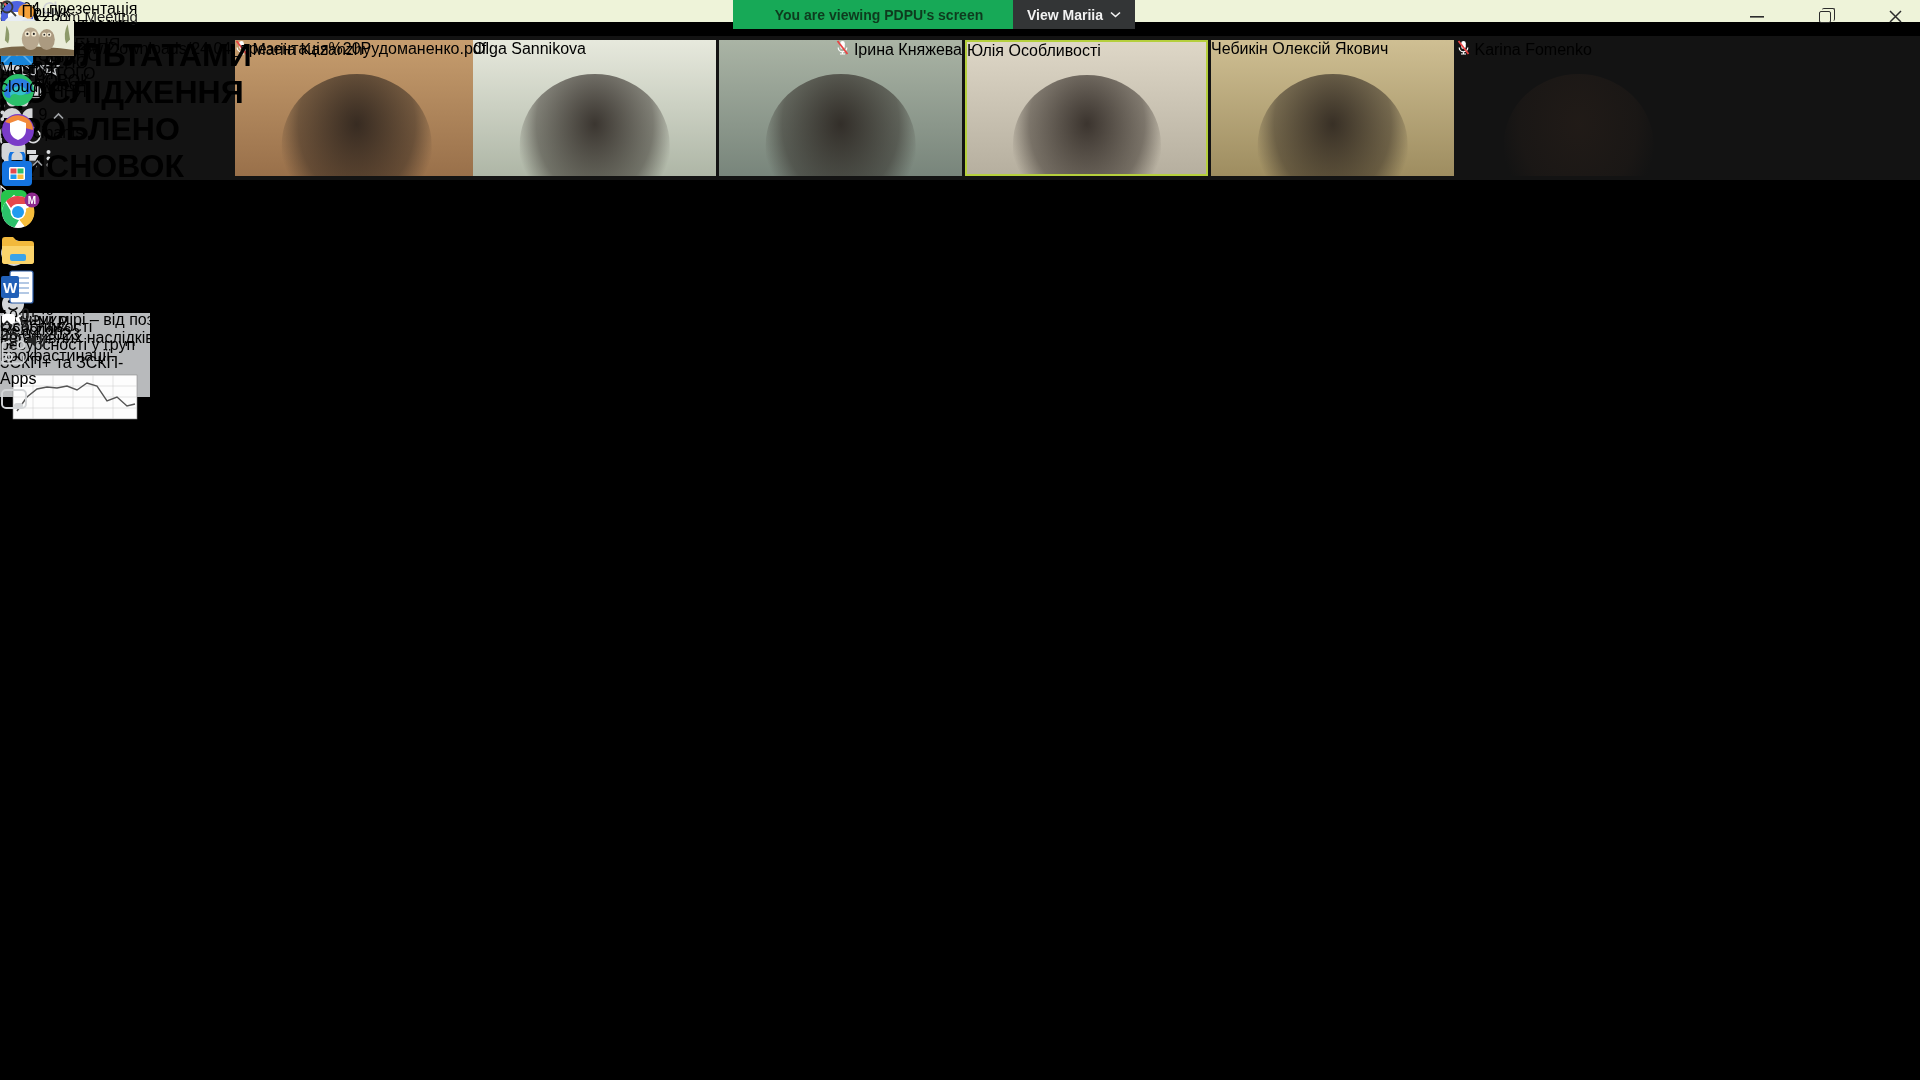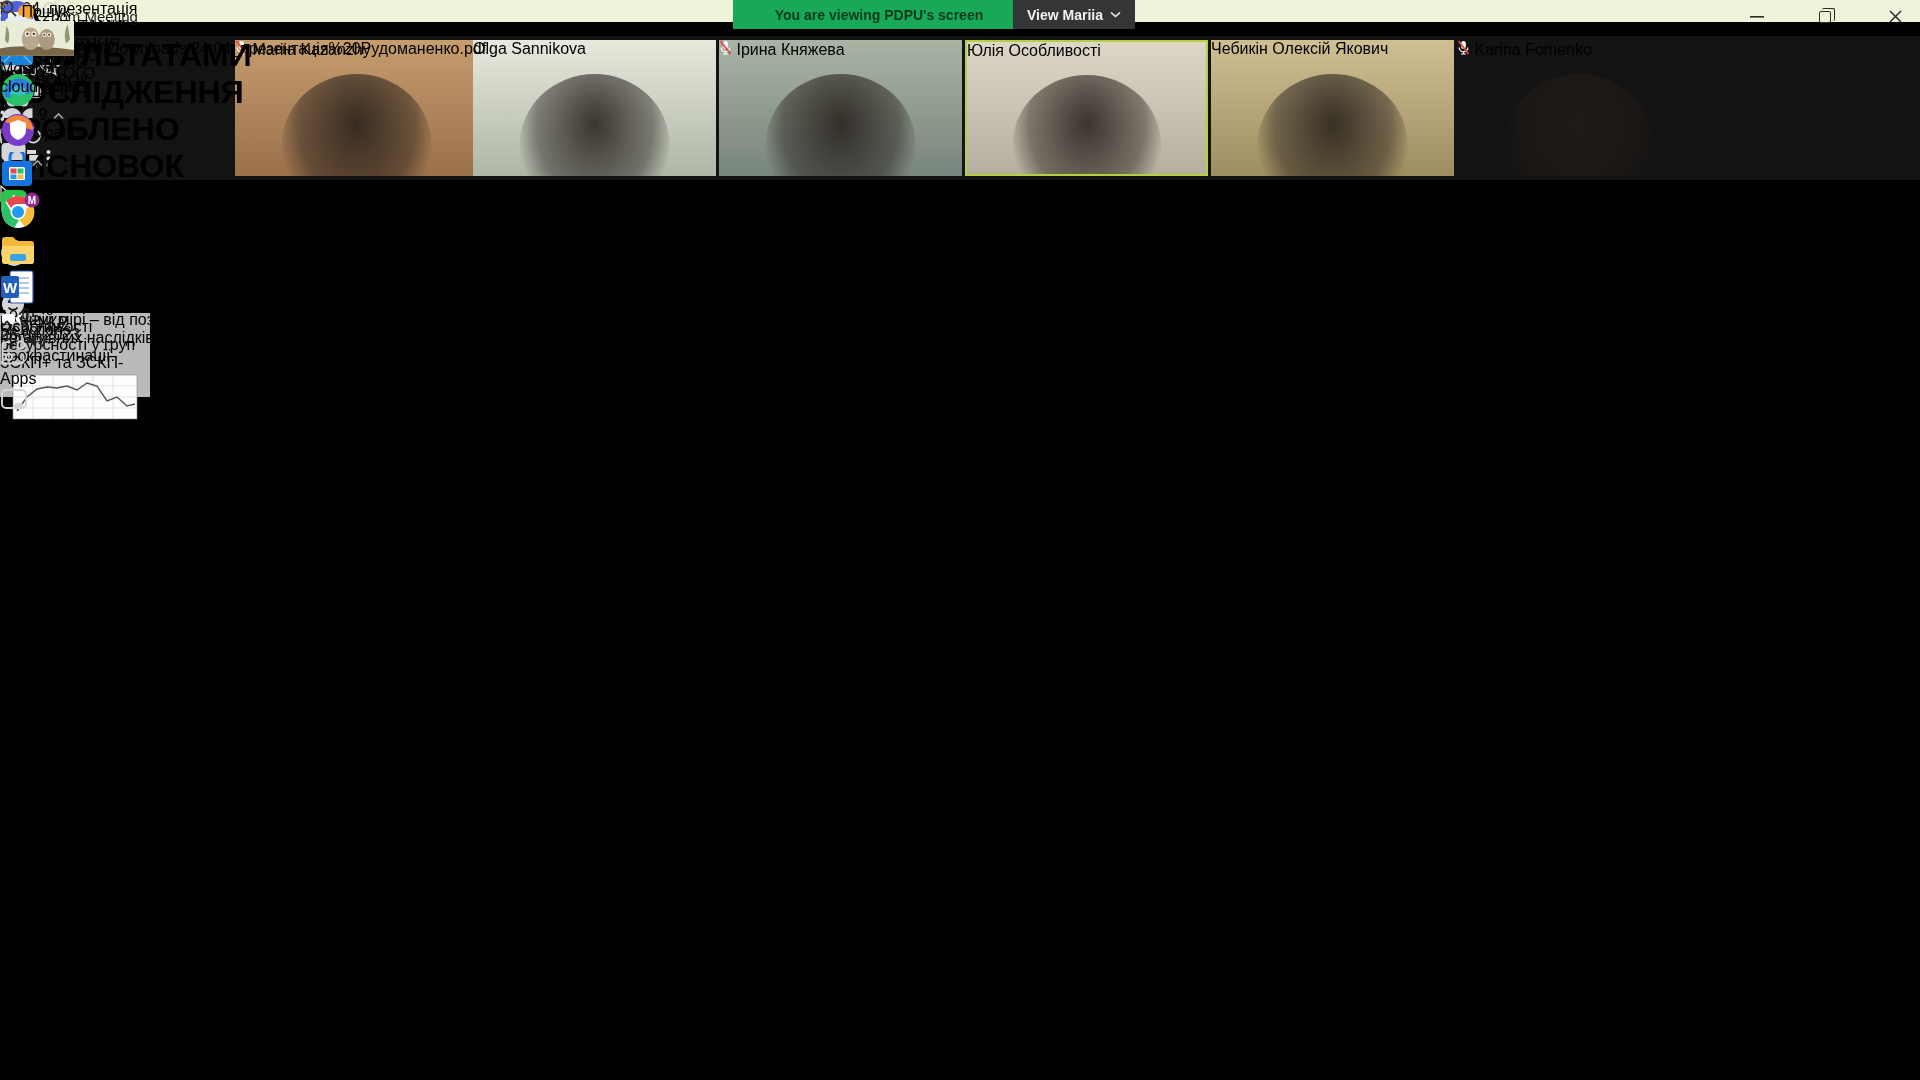--- a/index.html
+++ b/index.html
@@ -26,21 +26,21 @@
     border:1.4px solid #2c2c2c; border-left:none; border-bottom:none; border-radius:2px; }
 
   
   #strip { left:0; top:36px; width:1920px; height:144px; background:#131313; }
   .tile { top:4px; width:243px; height:136px; overflow:hidden; position:absolute; }
   .tile .blob { position:absolute; left:50%; bottom:-30%; width:62%; height:105%;
     transform:translateX(-50%); border-radius:50% 50% 0 0;
     background:radial-gradient(ellipse at 50% 35%, rgba(35,28,24,.85), rgba(35,28,24,.45) 55%, transparent 75%); }
   .t1 { left:235px; background:linear-gradient(180deg,#c69d6e,#99704a); }
   .t2 { left:473px; background:linear-gradient(180deg,#e7e9dd,#aeb6a6); }
-  .t3 { left:719px; background:linear-gradient(180deg,#aab4a5,#78857b); }
+  .t3 { left:719px; background:linear-gradient(180deg,#aab4a5,#78857b);text-align:right; }
   .t4 { left:965px; background:linear-gradient(180deg,#ded7c7,#b6af9f); border:2px solid #b5cf3d; }
   .t5 { left:1211px; background:linear-gradient(180deg,#cfbf93,#9e8d60); }
   .t6 { left:1457px; background:linear-gradient(180deg,#95856d,#5d5240; }
   .t6 { background:linear-gradient(180deg,#95856d,#5d5240); }
   .name-tag { position:absolute; left:0; bottom:0; height:25px; display:flex; align-items:center;
     gap:5px; padding:0 9px; background:rgba(15,15,15,.62); color:#fff; font-size:14px; white-space:nowrap; }
   #next-btn { left:1722px; top:86px; width:45px; height:45px; border-radius:50%; background:#2d8cff;
     color:#fff; display:flex; align-items:center; justify-content:center; font-size:24px; }
   #view-btn { left:1828px; top:49px; width:70px; height:27px; background:#2a2a2a; border-radius:5px;
     color:#fff; display:flex; align-items:center; justify-content:center; gap:7px; font-size:14px; }

